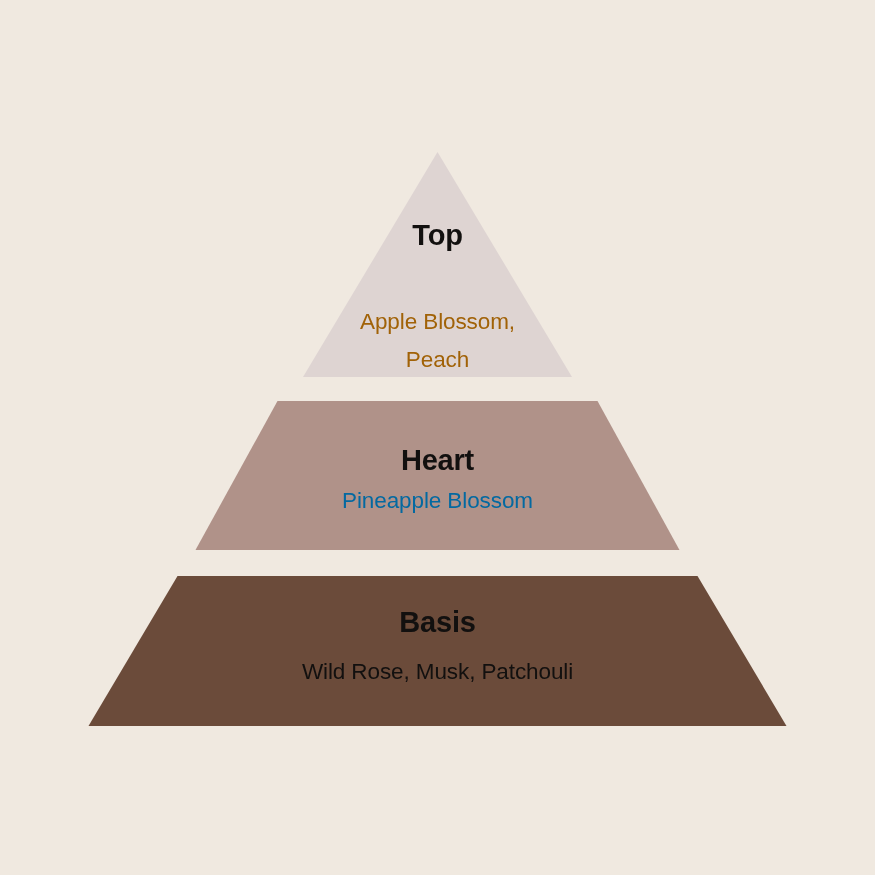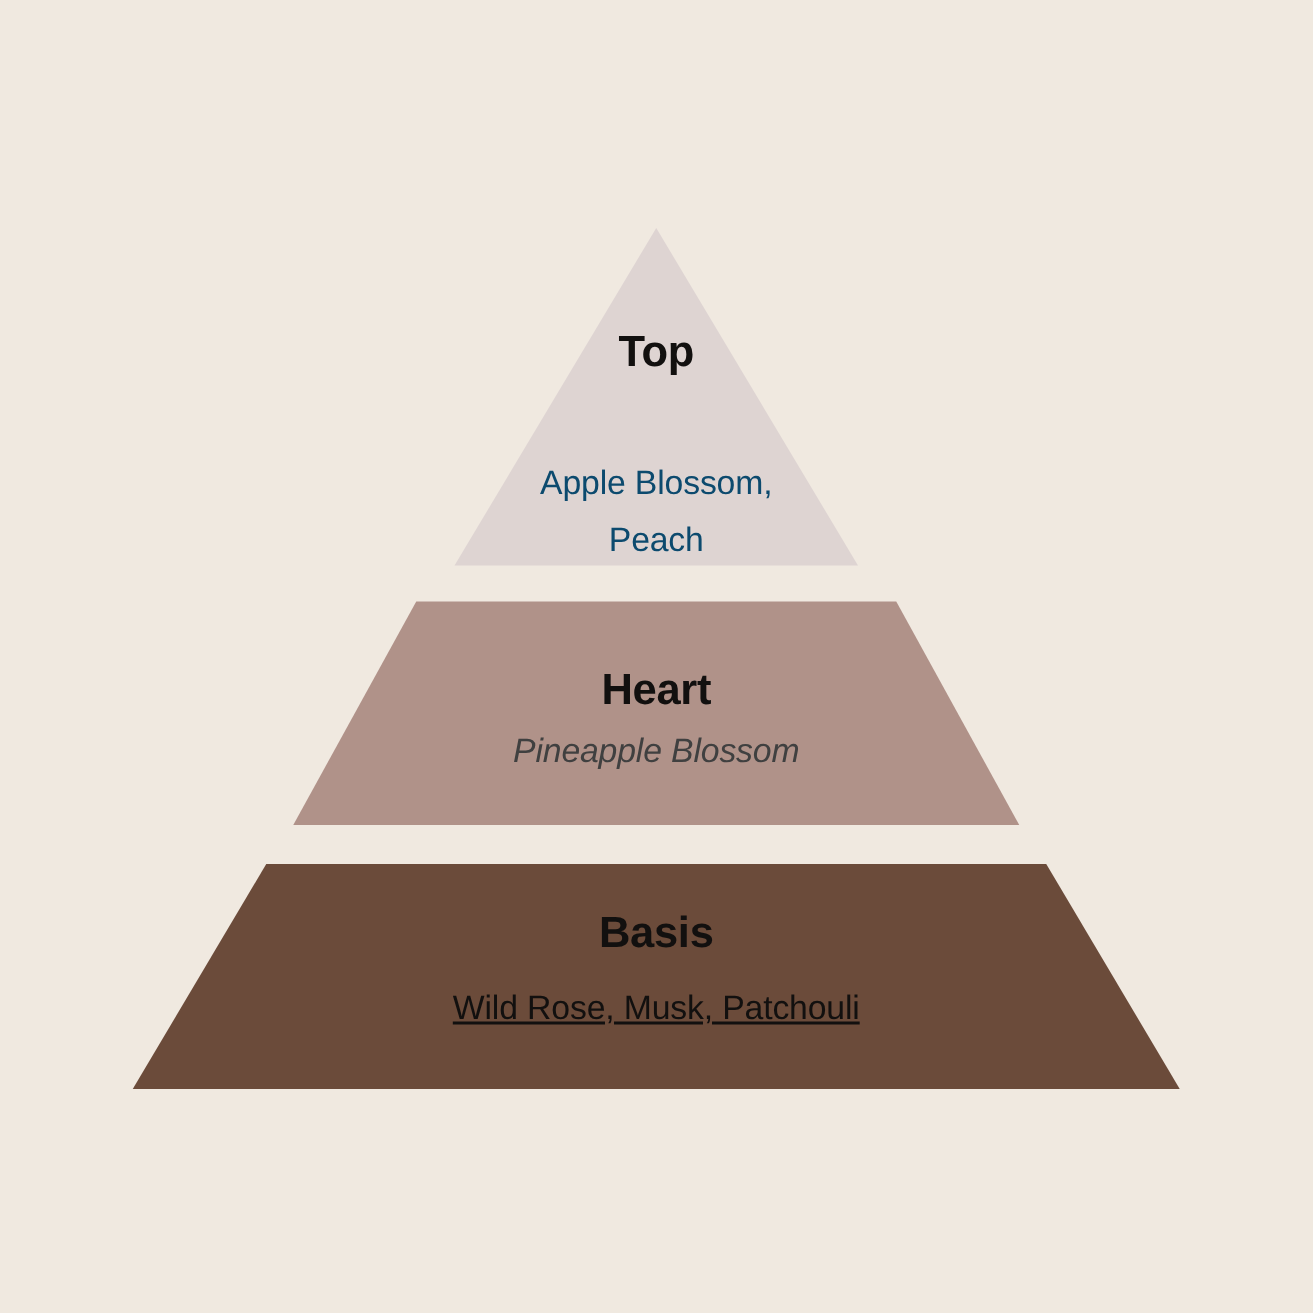--- a/index.html
+++ b/index.html
@@ -64,22 +64,22 @@
 
 <div id="pyramid-figure" style="background: rgb(240, 233, 224);">
 
   <svg id="pyramid-svg" viewBox="0 0 875 875" xmlns="http://www.w3.org/2000/svg" aria-hidden="true">
     <polygon points="437.5,152 572,377 303,377" fill="#ded4d2"></polygon>
     <polygon points="277.5,401 597.5,401 679.5,550 195.5,550" fill="#b09289"></polygon>
     <polygon points="177.5,576 697.5,576 786.5,726 88.5,726" fill="#6b4b3a"></polygon>
   </svg>
 
   <div id="tier-top-title" class="tier-text tier-title" style="color: rgb(18, 16, 15);">Top</div>
-  <div id="tier-top-notes" class="tier-text tier-notes" style="color: #0c4a6e;">Apple Blossom,
+  <div id="tier-top-notes" class="tier-text tier-notes" style="color: #a16207;">Apple Blossom,
 Peach</div>
 
   <div id="tier-heart-title" class="tier-text tier-title" style="color: rgb(18, 16, 15);">Heart</div>
-  <div id="tier-heart-notes" class="tier-text tier-notes" style="color: #404040; font-style: italic;">Pineapple Blossom</div>
+  <div id="tier-heart-notes" class="tier-text tier-notes" style="color: #0369a1;">Pineapple Blossom</div>
 
   <div id="tier-basis-title" class="tier-text tier-title" style="color: rgb(18, 16, 15);">Basis</div>
-  <div id="tier-basis-notes" class="tier-text tier-notes" style="color: rgb(18, 16, 15); text-decoration: underline;">Wild Rose, Musk, Patchouli</div>
+  <div id="tier-basis-notes" class="tier-text tier-notes" style="color: rgb(18, 16, 15);">Wild Rose, Musk, Patchouli</div>
 
 </div>
 
 </body></html>

